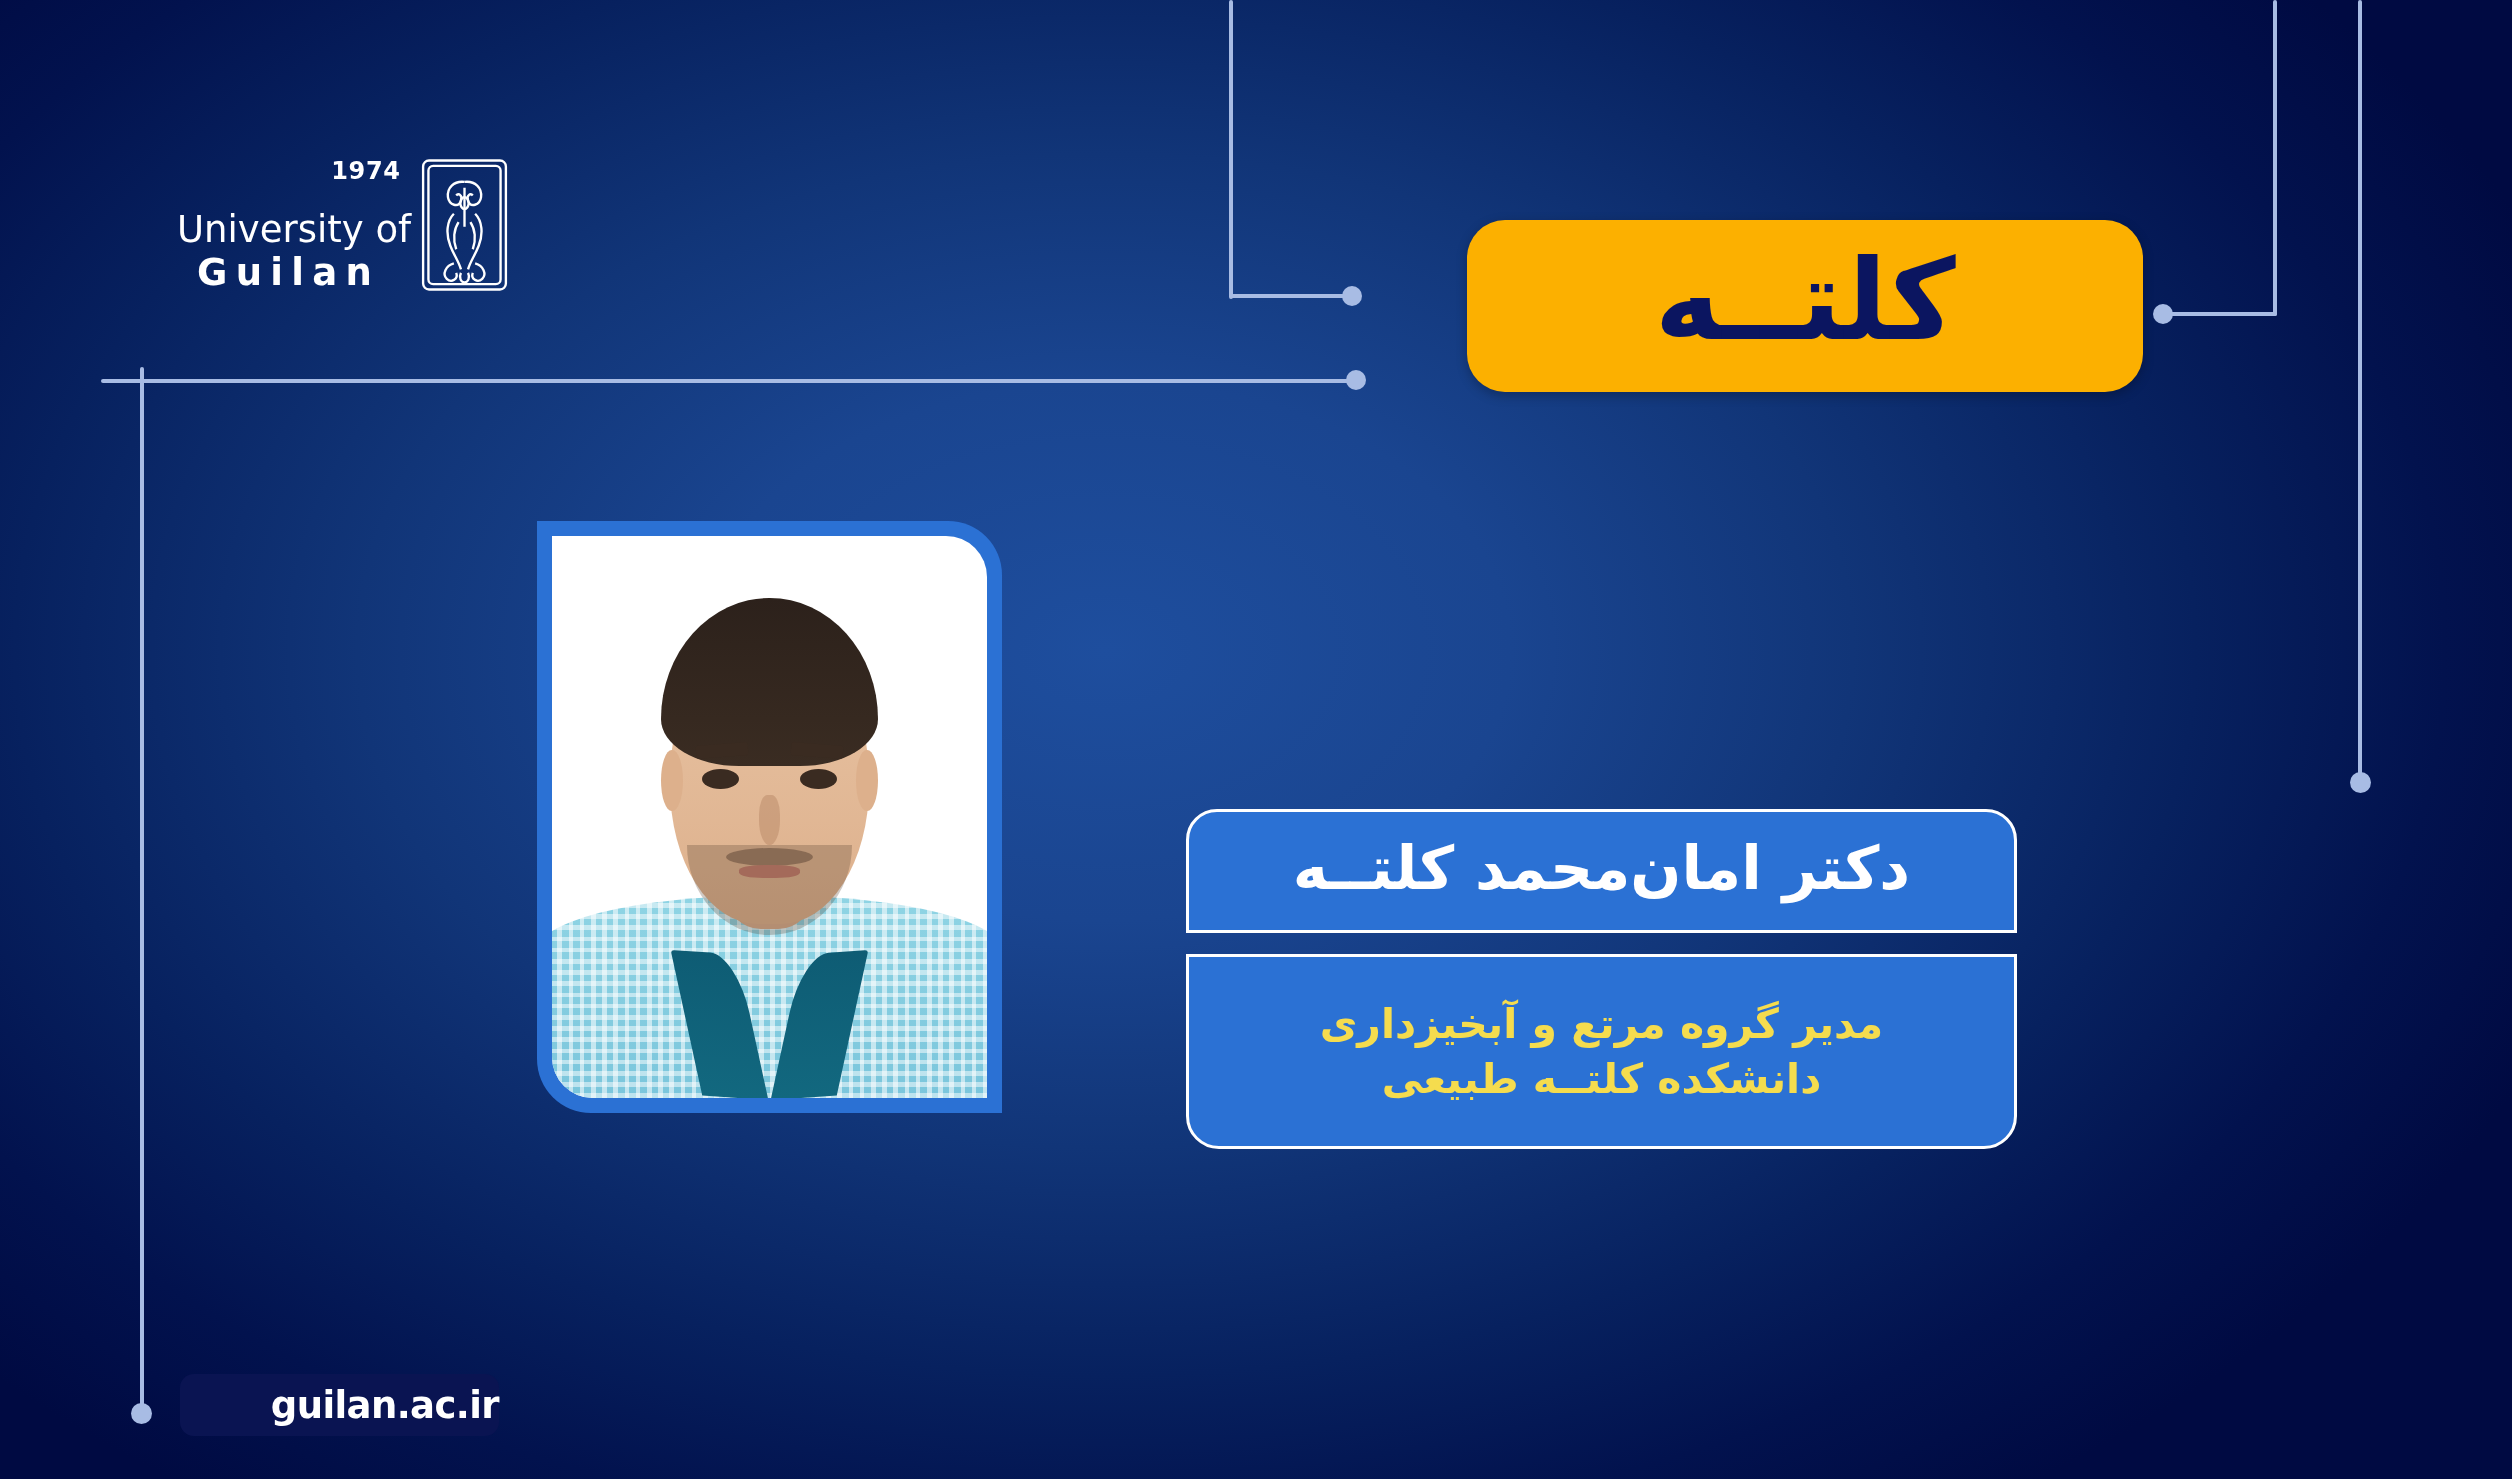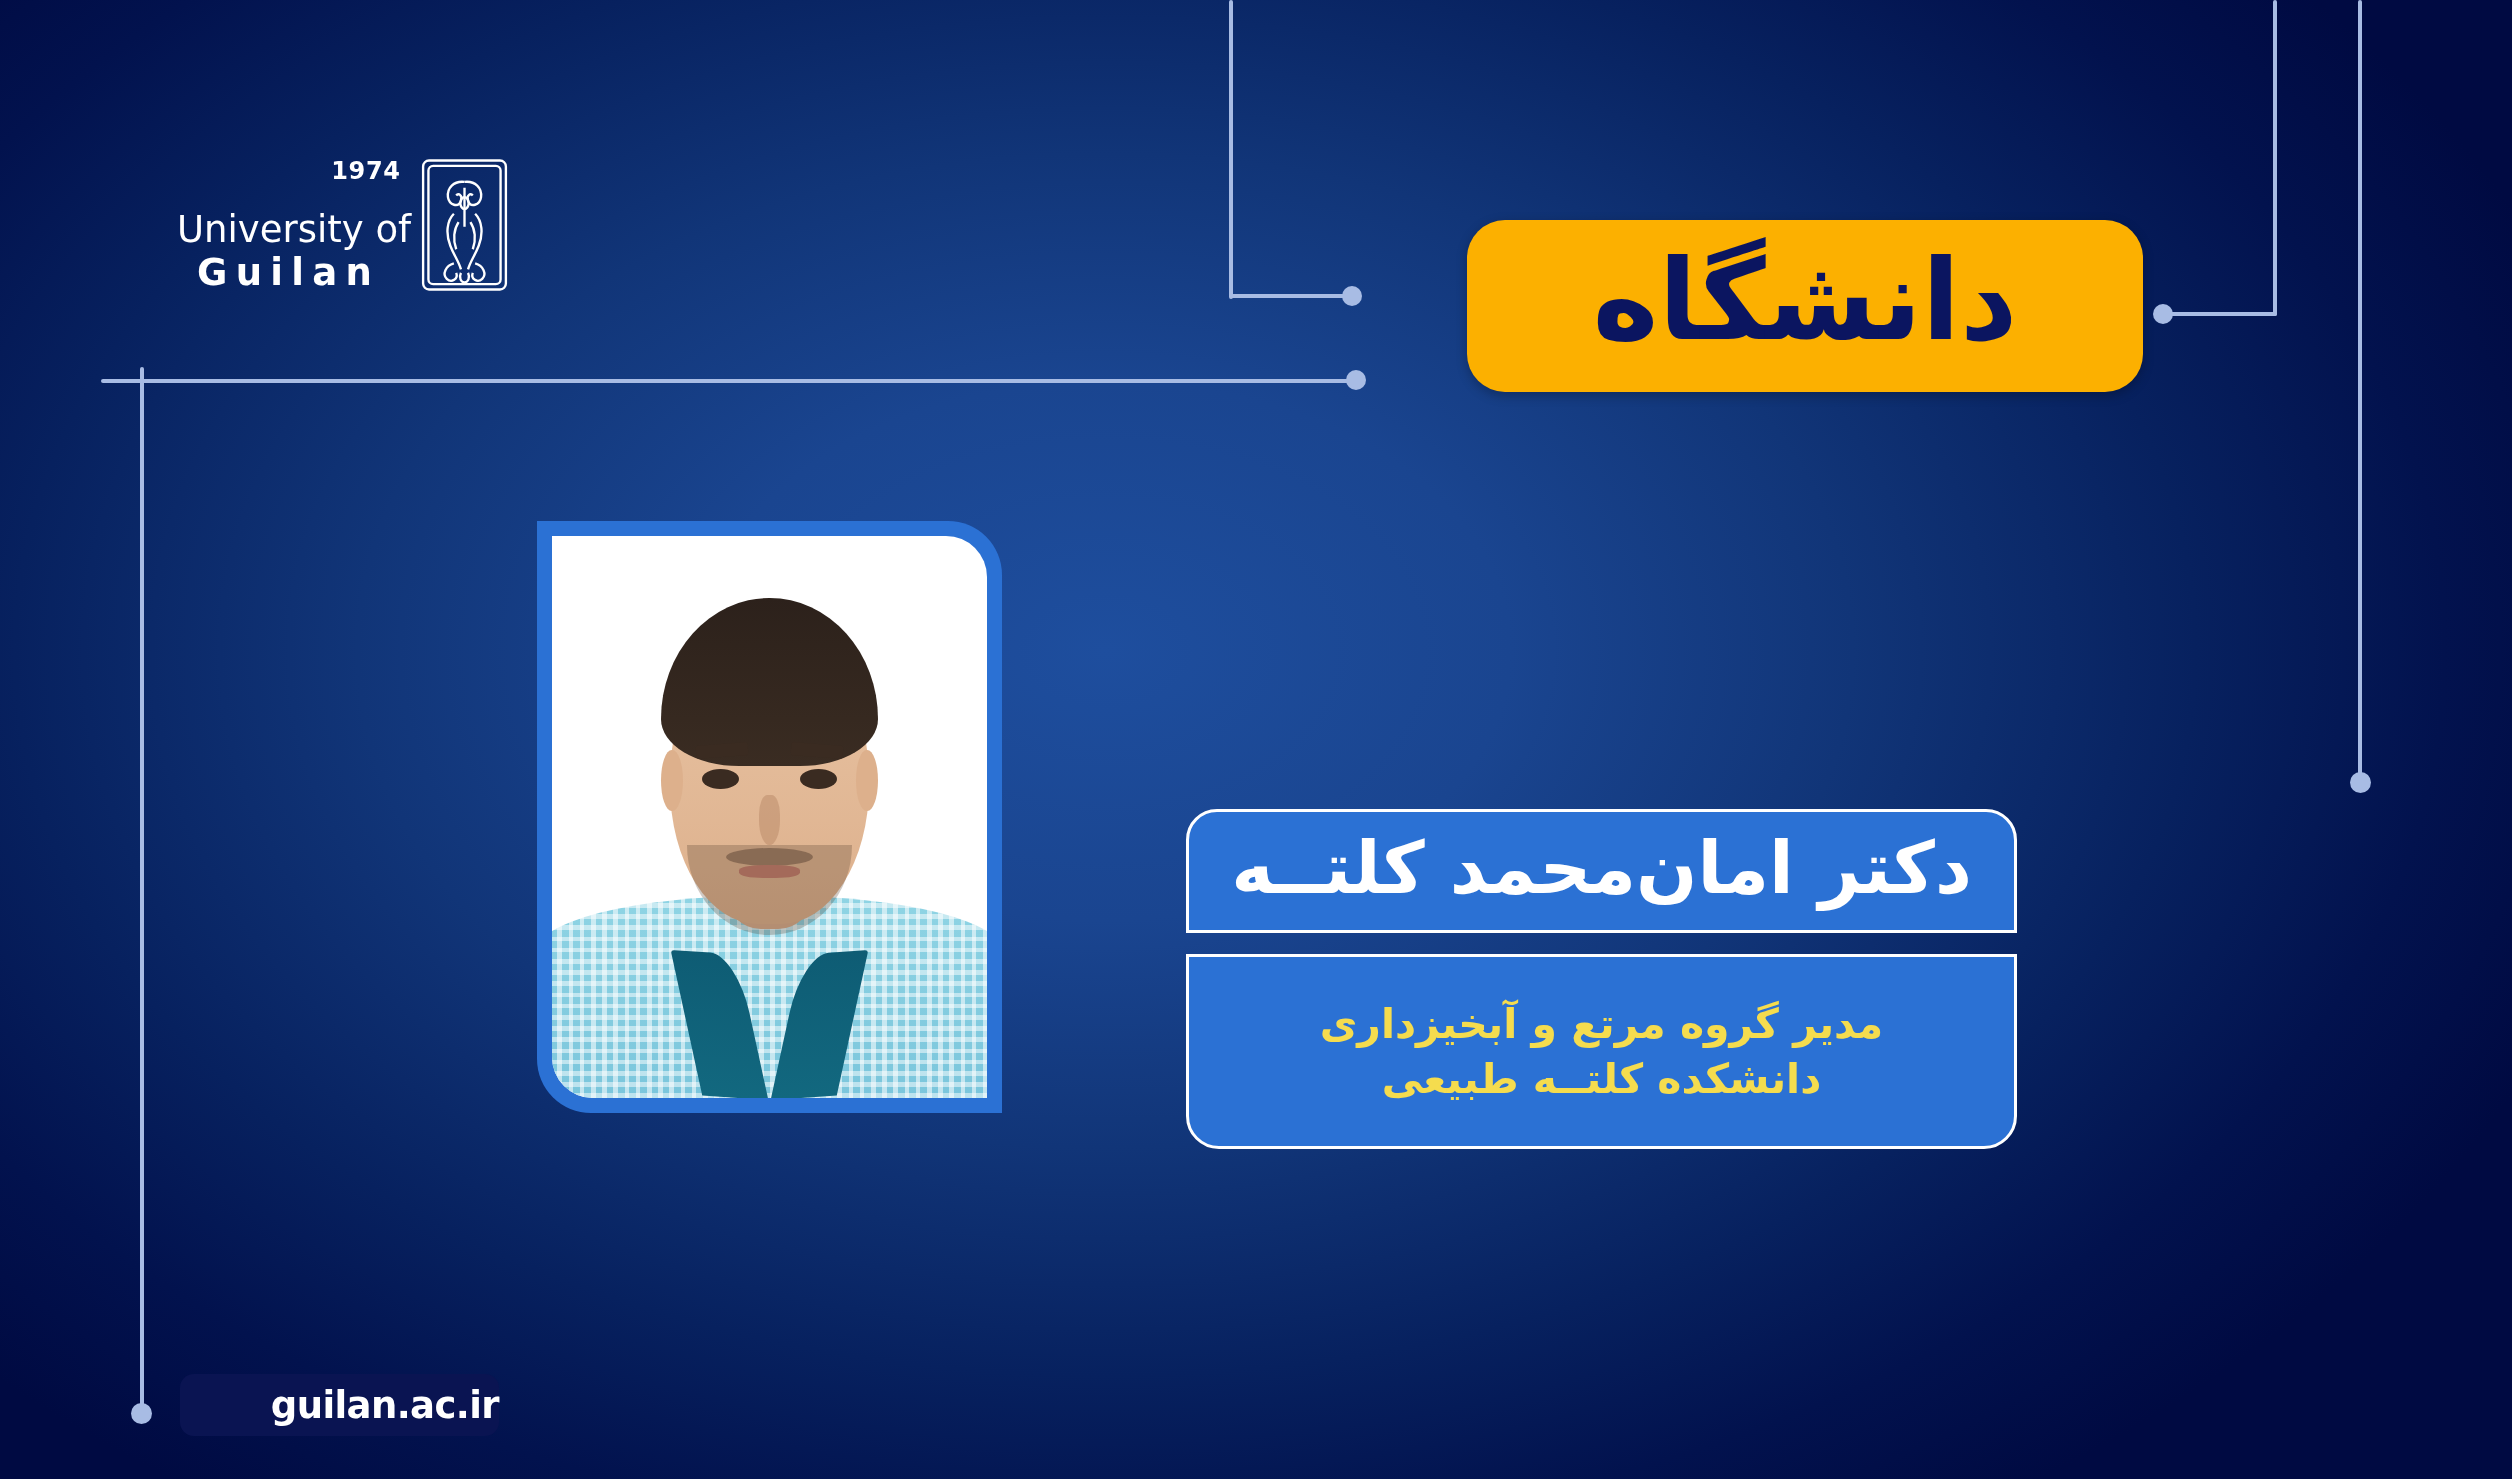--- a/index.html
+++ b/index.html
@@ -143,21 +143,21 @@
   }
 
   
   #name-plate {
     position:absolute; left:1186px; top:809px; width:831px; height:124px;
     background:#2B71D4; border:3px solid #FFFFFF;
     border-radius:31px 31px 0 0;
     display:flex; align-items:center; justify-content:center;
   }
   #name-plate span {
-    color:#FFFFFF; font-size:72px; font-weight:bold; direction:rtl;
+    color:#FFFFFF; font-size:60px; font-weight:bold; direction:rtl;
     line-height:1; transform:translateY(-3.5px);
   }
   #title-plate {
     position:absolute; left:1186px; top:954px; width:831px; height:195px;
     background:#2B71D4; border:3px solid #FFFFFF;
     border-radius:0 0 33px 33px;
     display:flex; flex-direction:column; align-items:center; justify-content:center;
     padding:0 24px;
   }
   #title-plate div {
@@ -217,21 +217,21 @@
       <path d="M70 110 C62 122 60 140 66 156"></path>
       <path d="M90 110 C98 122 100 140 94 156"></path>
       <path d="M62 180 C48 184 42 198 50 206 C58 214 70 206 66 196"></path>
       <path d="M98 180 C112 184 118 198 110 206 C102 214 90 206 94 196"></path>
       <path d="M74 196 C70 204 74 212 80 212 C86 212 90 204 86 196"></path>
     </svg>
 
   </div>
 
   <div id="appointment-badge">
-    <span>دانشگاه</span>
+    <span>کلتــه</span>
   </div>
 
   <div id="portrait-frame">
     <div id="portrait-photo">
       <div class="p-shirt"></div>
       <div class="p-collar-l"></div>
       <div class="p-collar-r"></div>
       <div class="p-neck"></div>
       <div class="p-head"></div>
       <div class="p-beard"></div>

